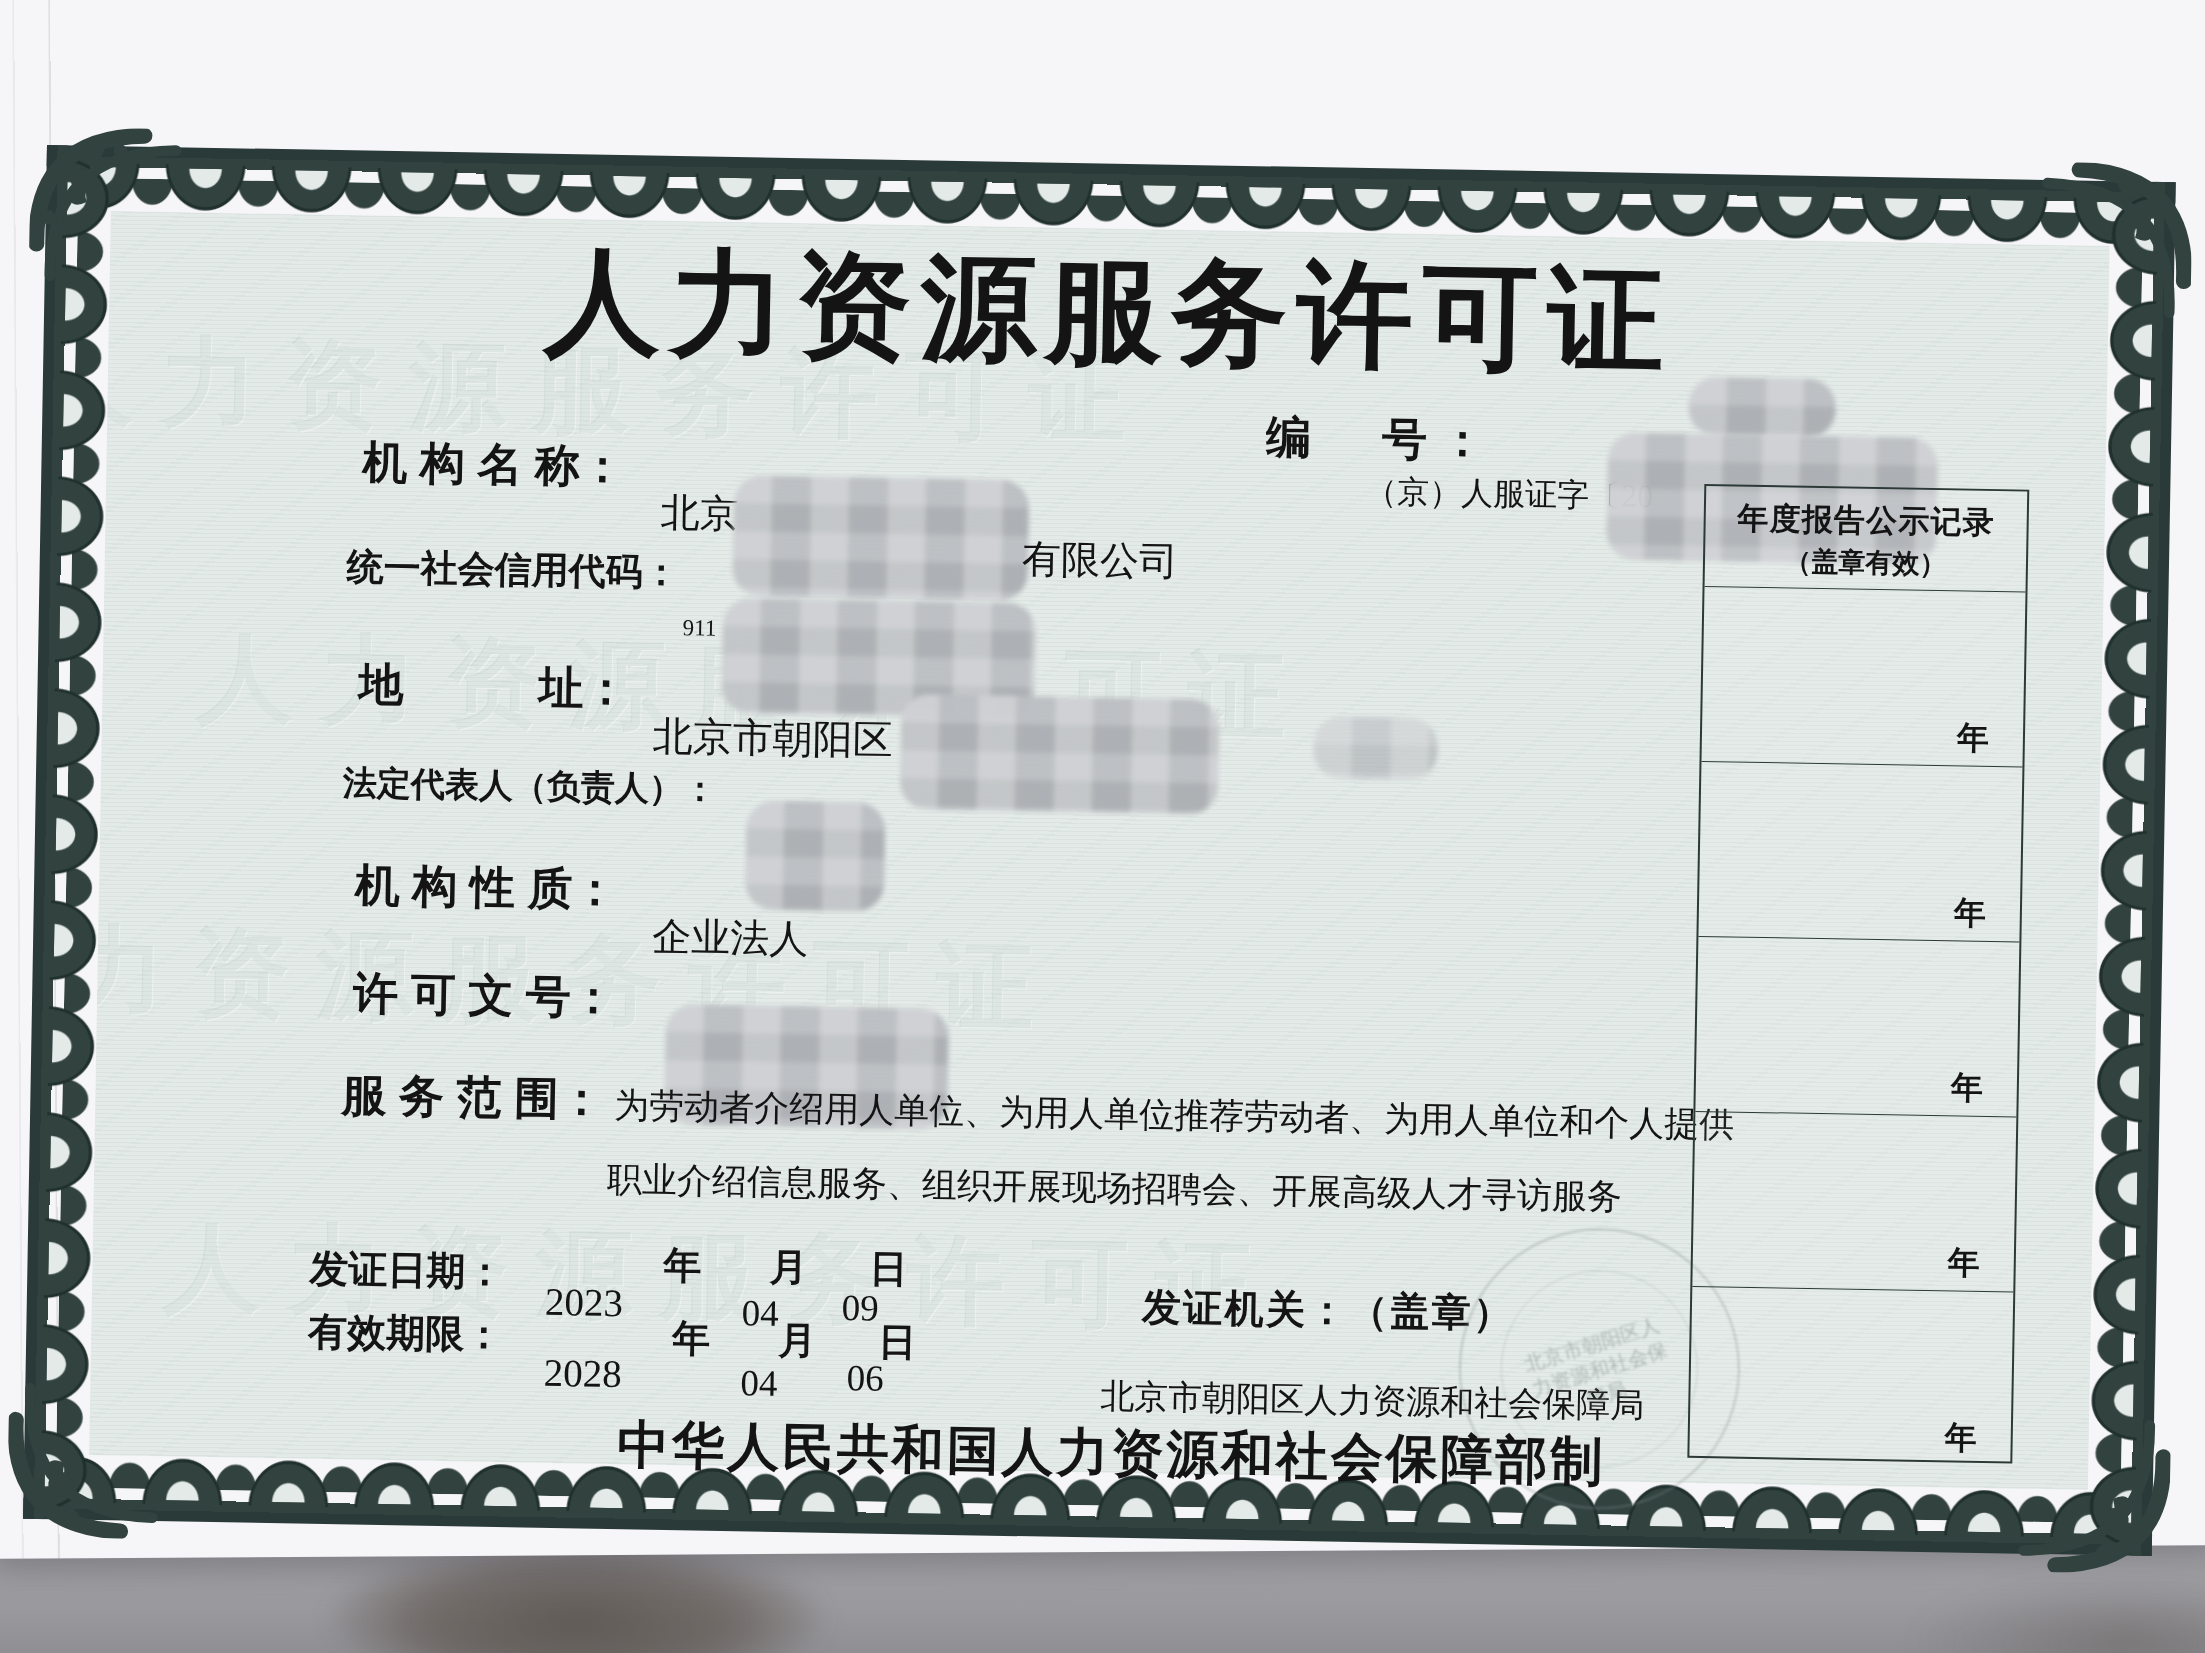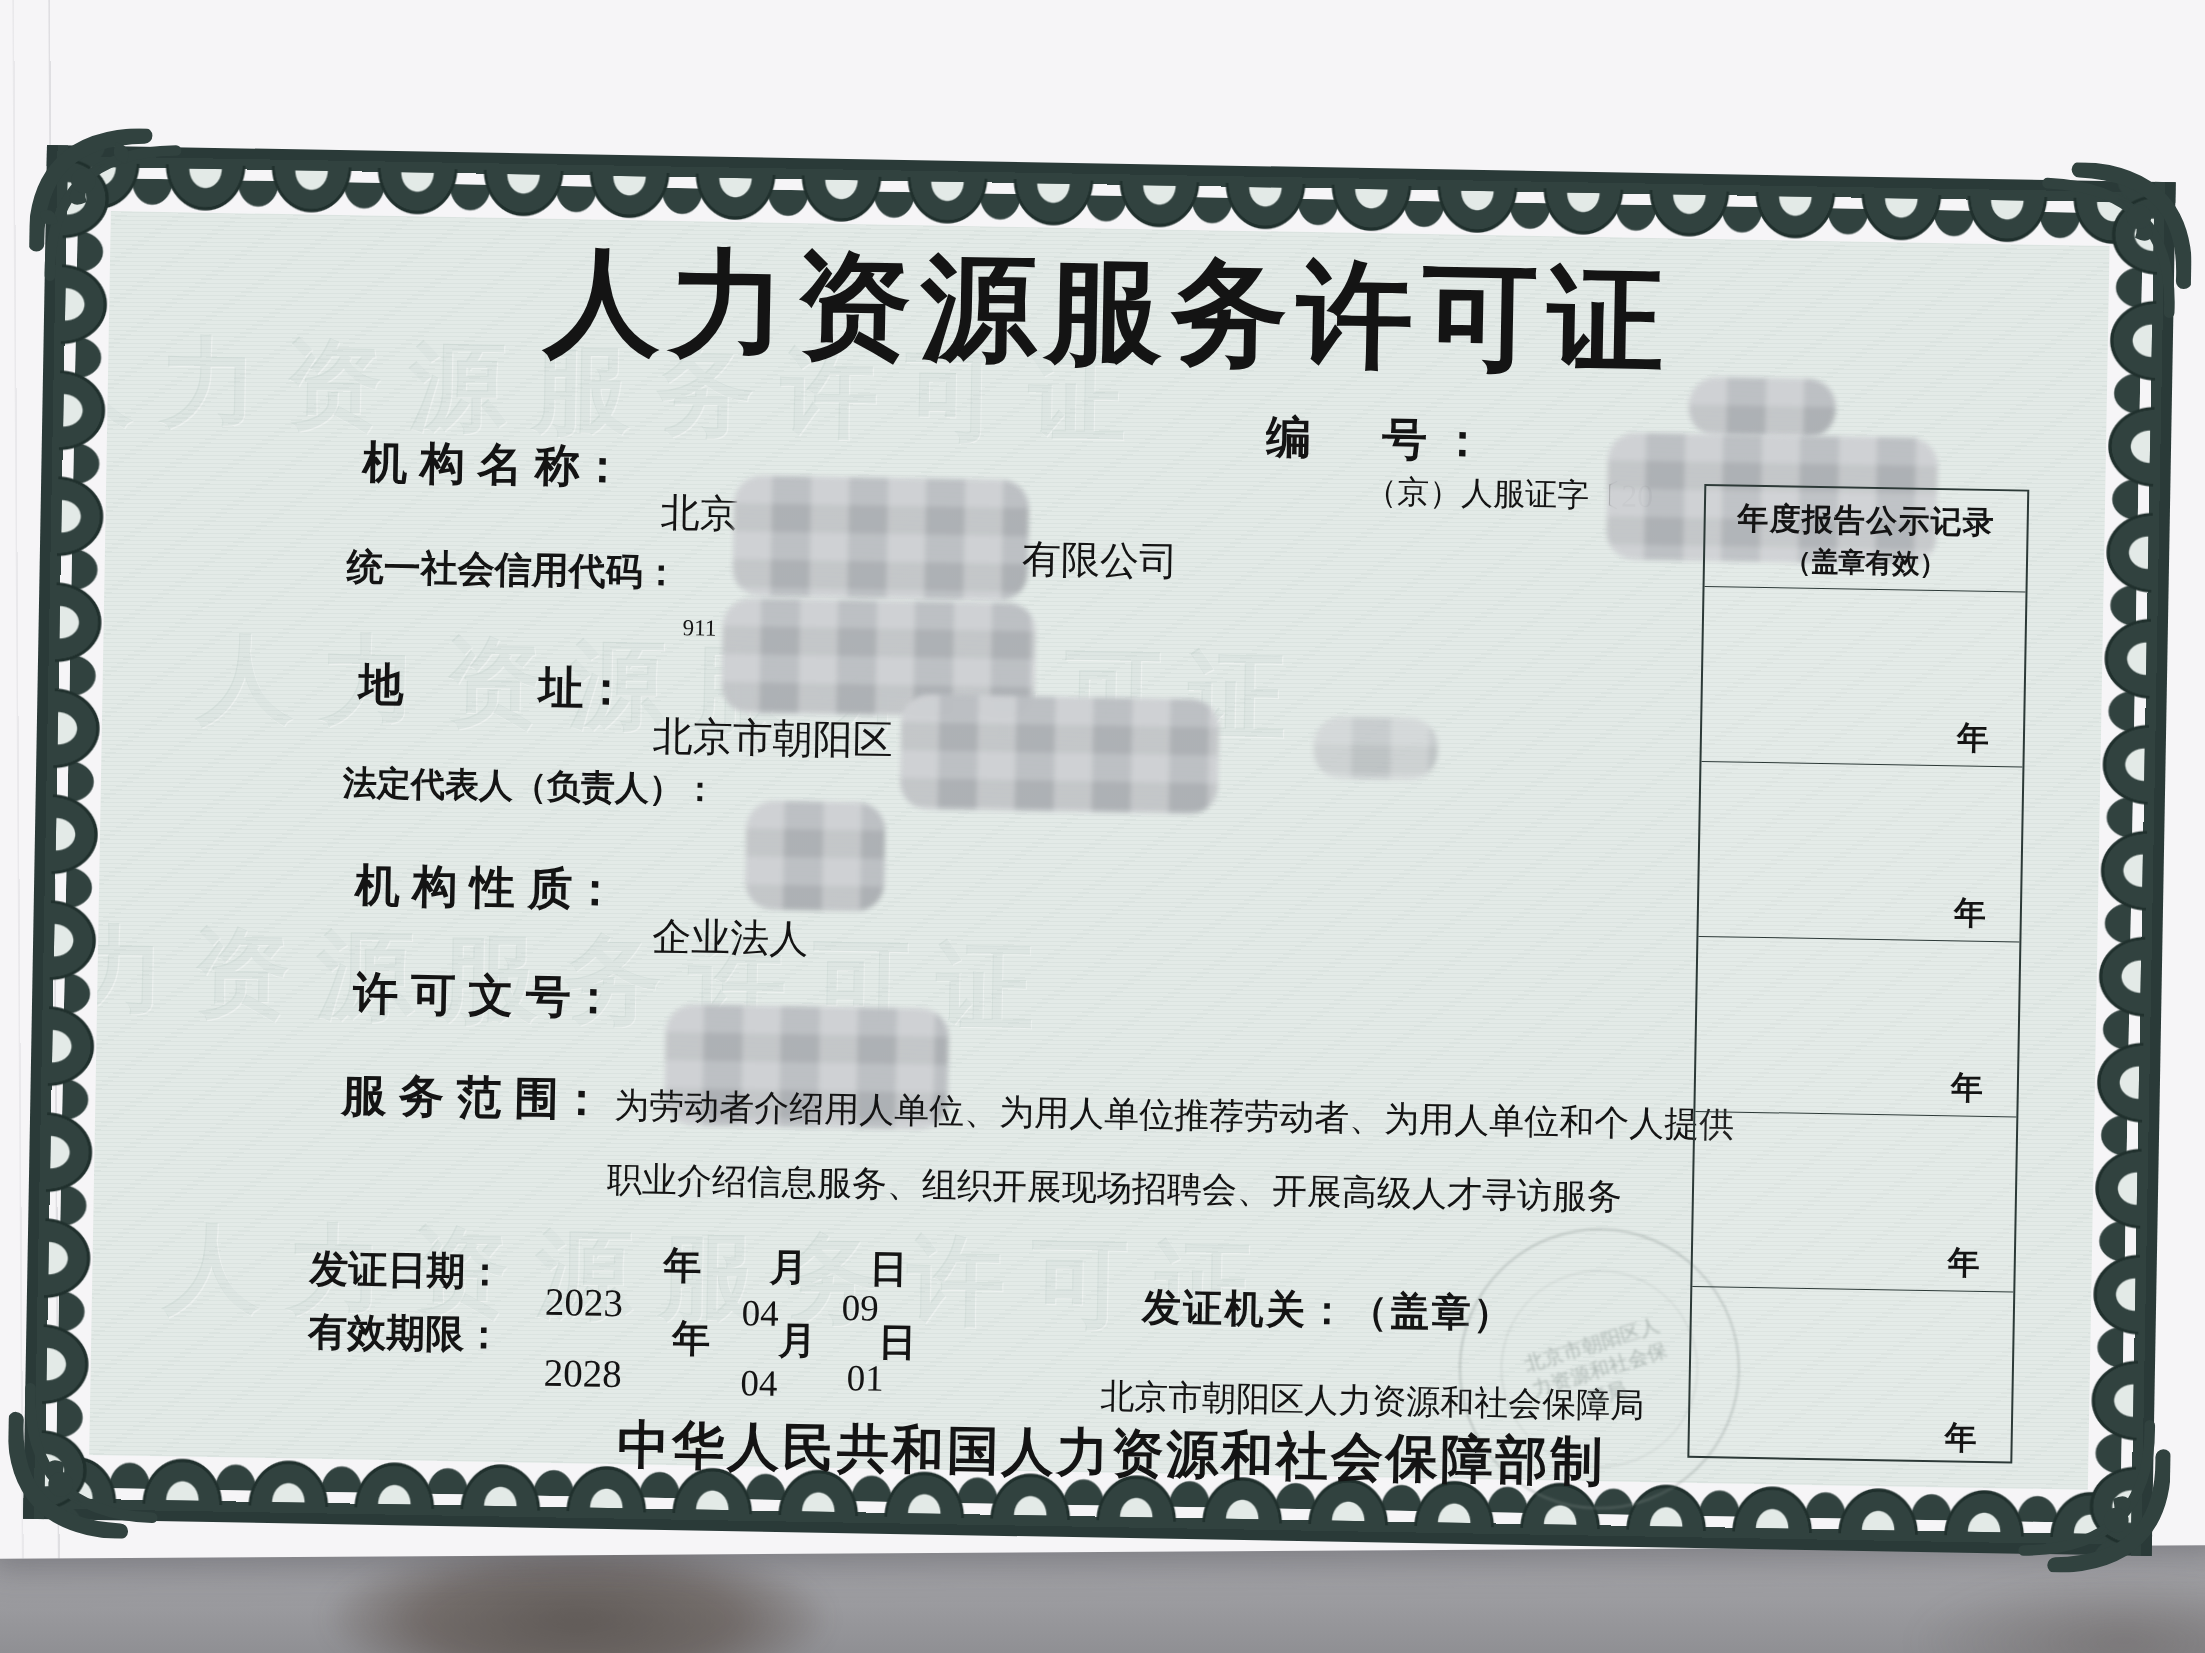--- a/index.html
+++ b/index.html
@@ -232,21 +232,21 @@
     <div class="t serif" style="left:518px;top:1125px;font-size:39px;">2023</div>
     <div class="t serif" style="left:715px;top:1134px;font-size:37px;">04</div>
     <div class="t serif" style="left:815px;top:1127px;font-size:37px;">09</div>
 
     <div class="t sans b" style="left:282px;top:1155px;font-size:39px;">有效期限：</div>
     <div class="t serif b" style="left:646px;top:1157px;font-size:38px;">年</div>
     <div class="t serif b" style="left:752px;top:1157px;font-size:38px;">月</div>
     <div class="t serif b" style="left:852px;top:1157px;font-size:38px;">日</div>
     <div class="t serif" style="left:518px;top:1196px;font-size:39px;">2028</div>
     <div class="t serif" style="left:715px;top:1204px;font-size:37px;">04</div>
-    <div class="t serif" style="left:821px;top:1197px;font-size:37px;">01</div>
+    <div class="t serif" style="left:821px;top:1197px;font-size:37px;">06</div>
 
     <div class="t sans b" style="left:1115px;top:1116px;font-size:39px;letter-spacing:2.4px;">发证机关：（盖章）</div>
     <div class="t serif" style="left:1075px;top:1210px;font-size:34px;">北京市朝阳区人力资源和社会保障局</div>
 
     <div class="seal">
       <div class="seal-inner">
         <div class="seal-text">北京市朝阳区人力资源和社会保障局</div>
       </div>
     </div>
 

